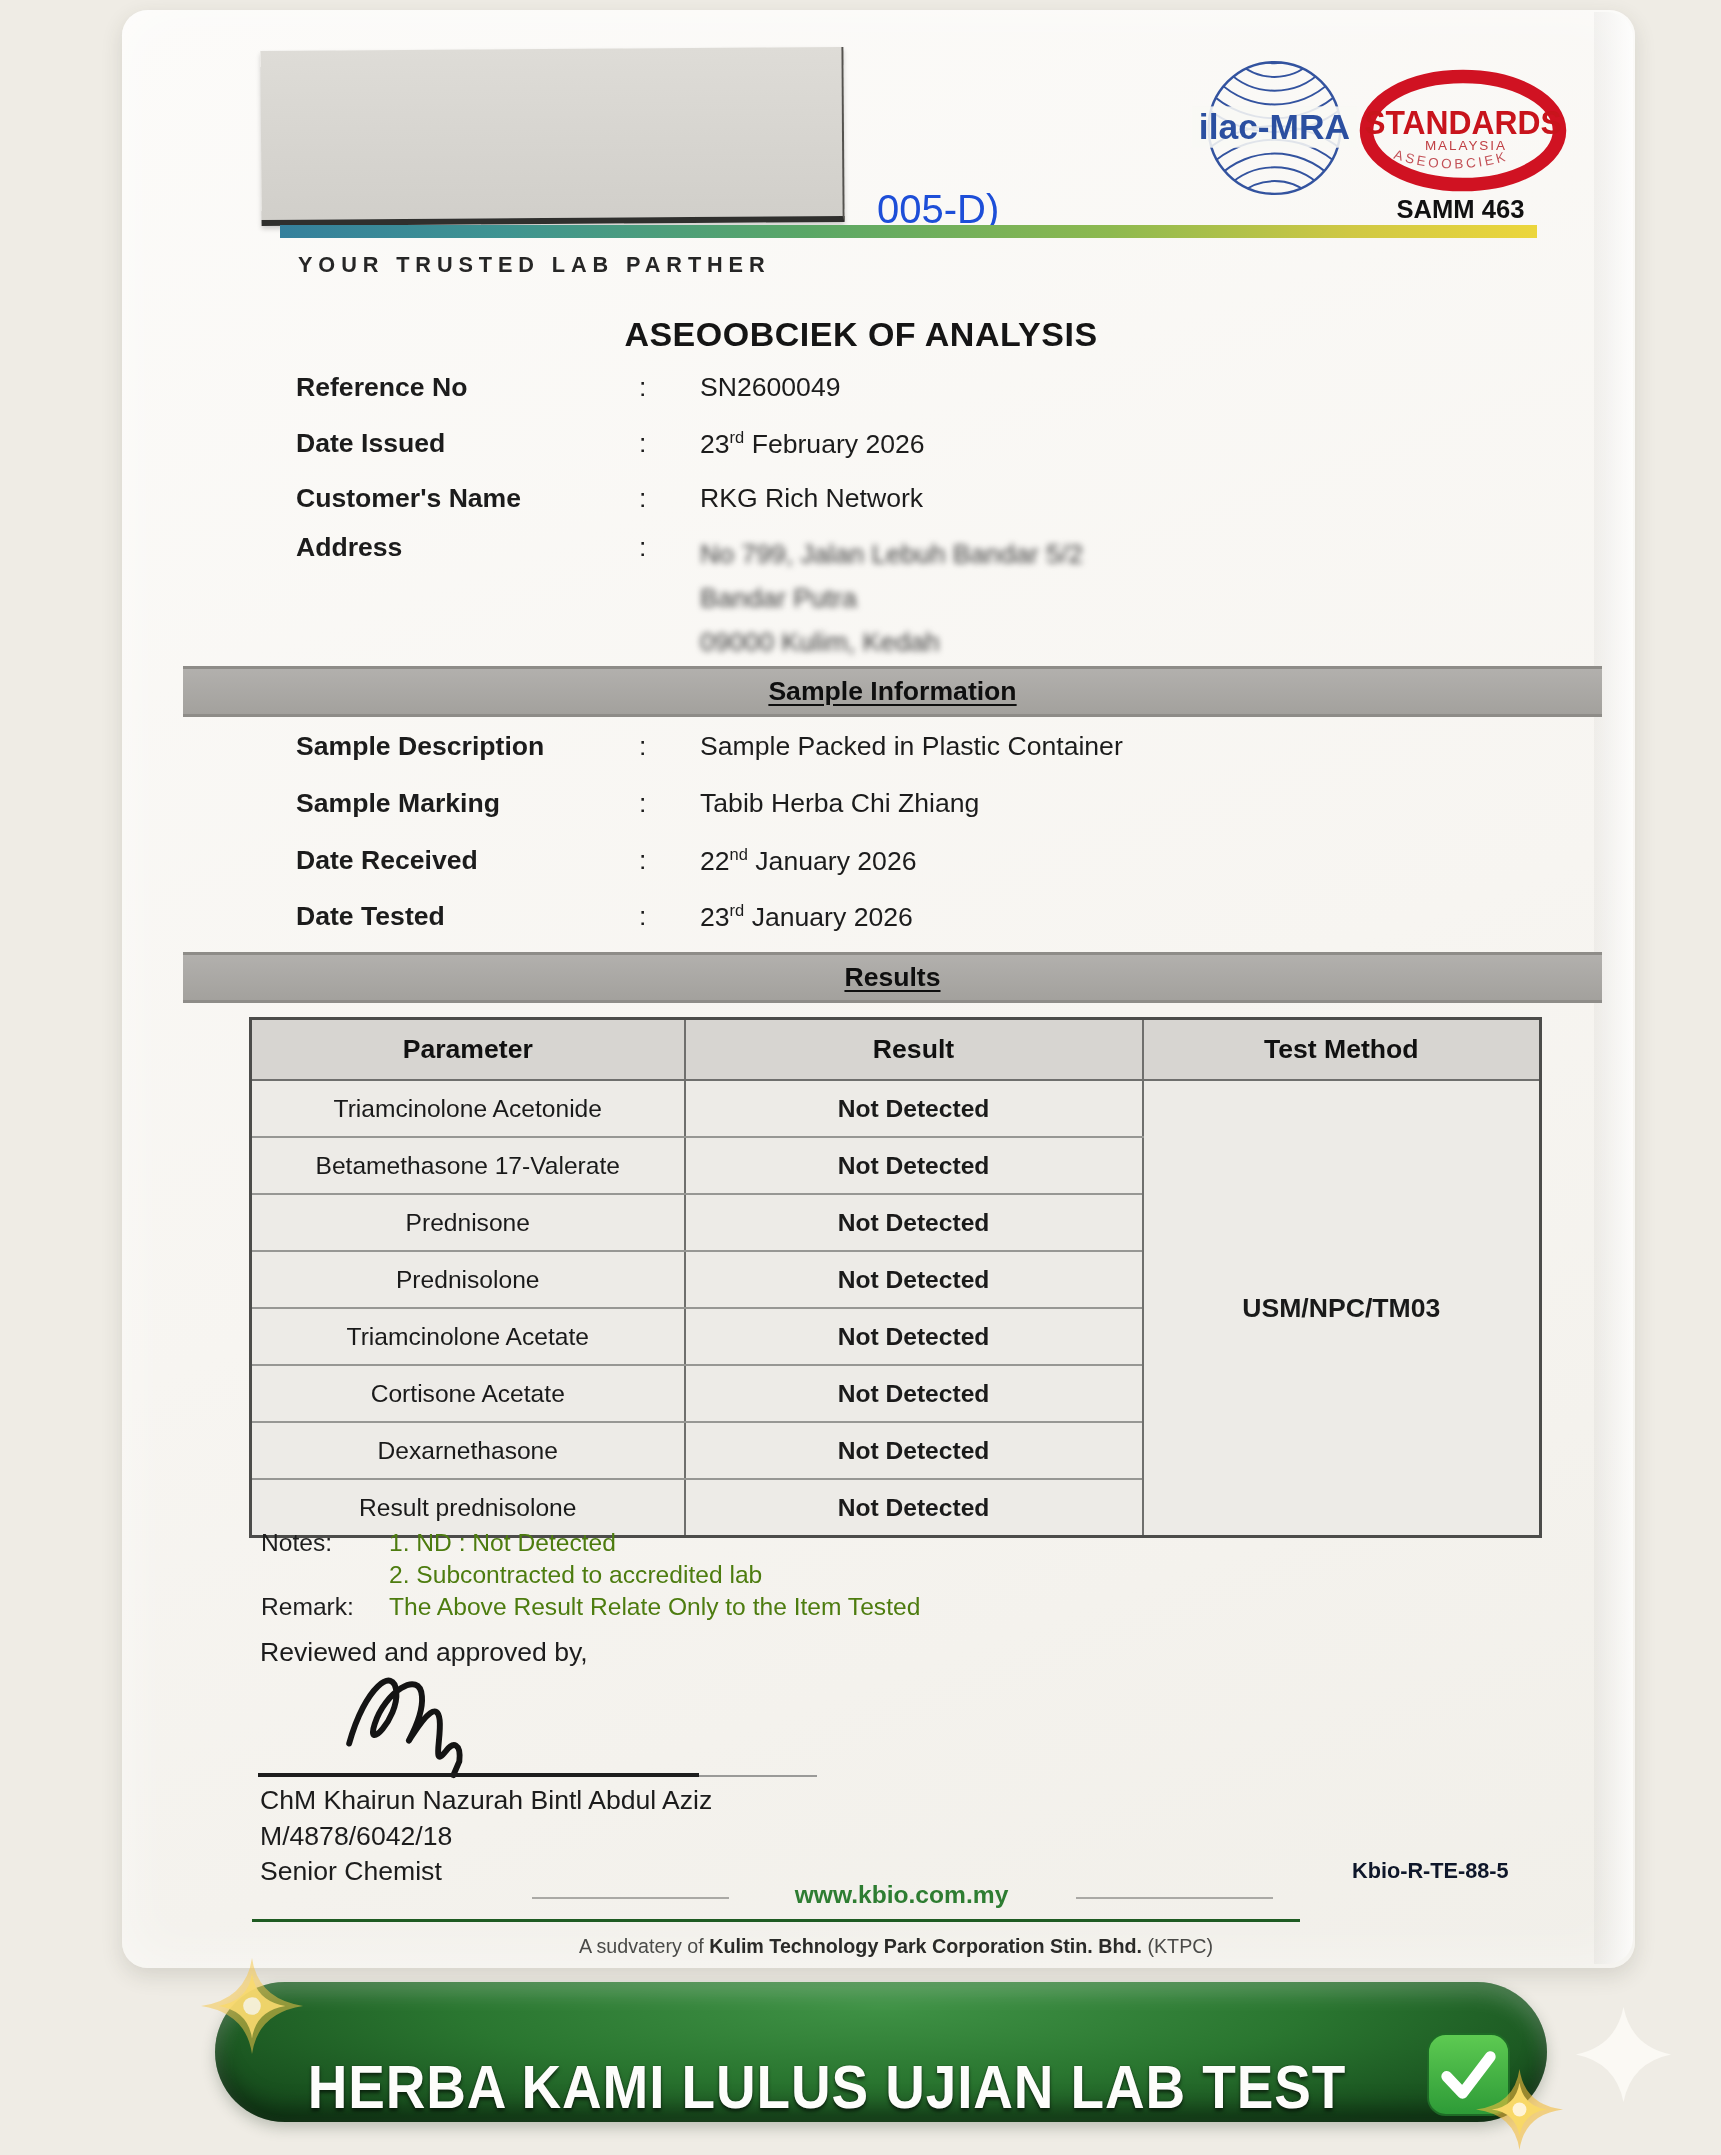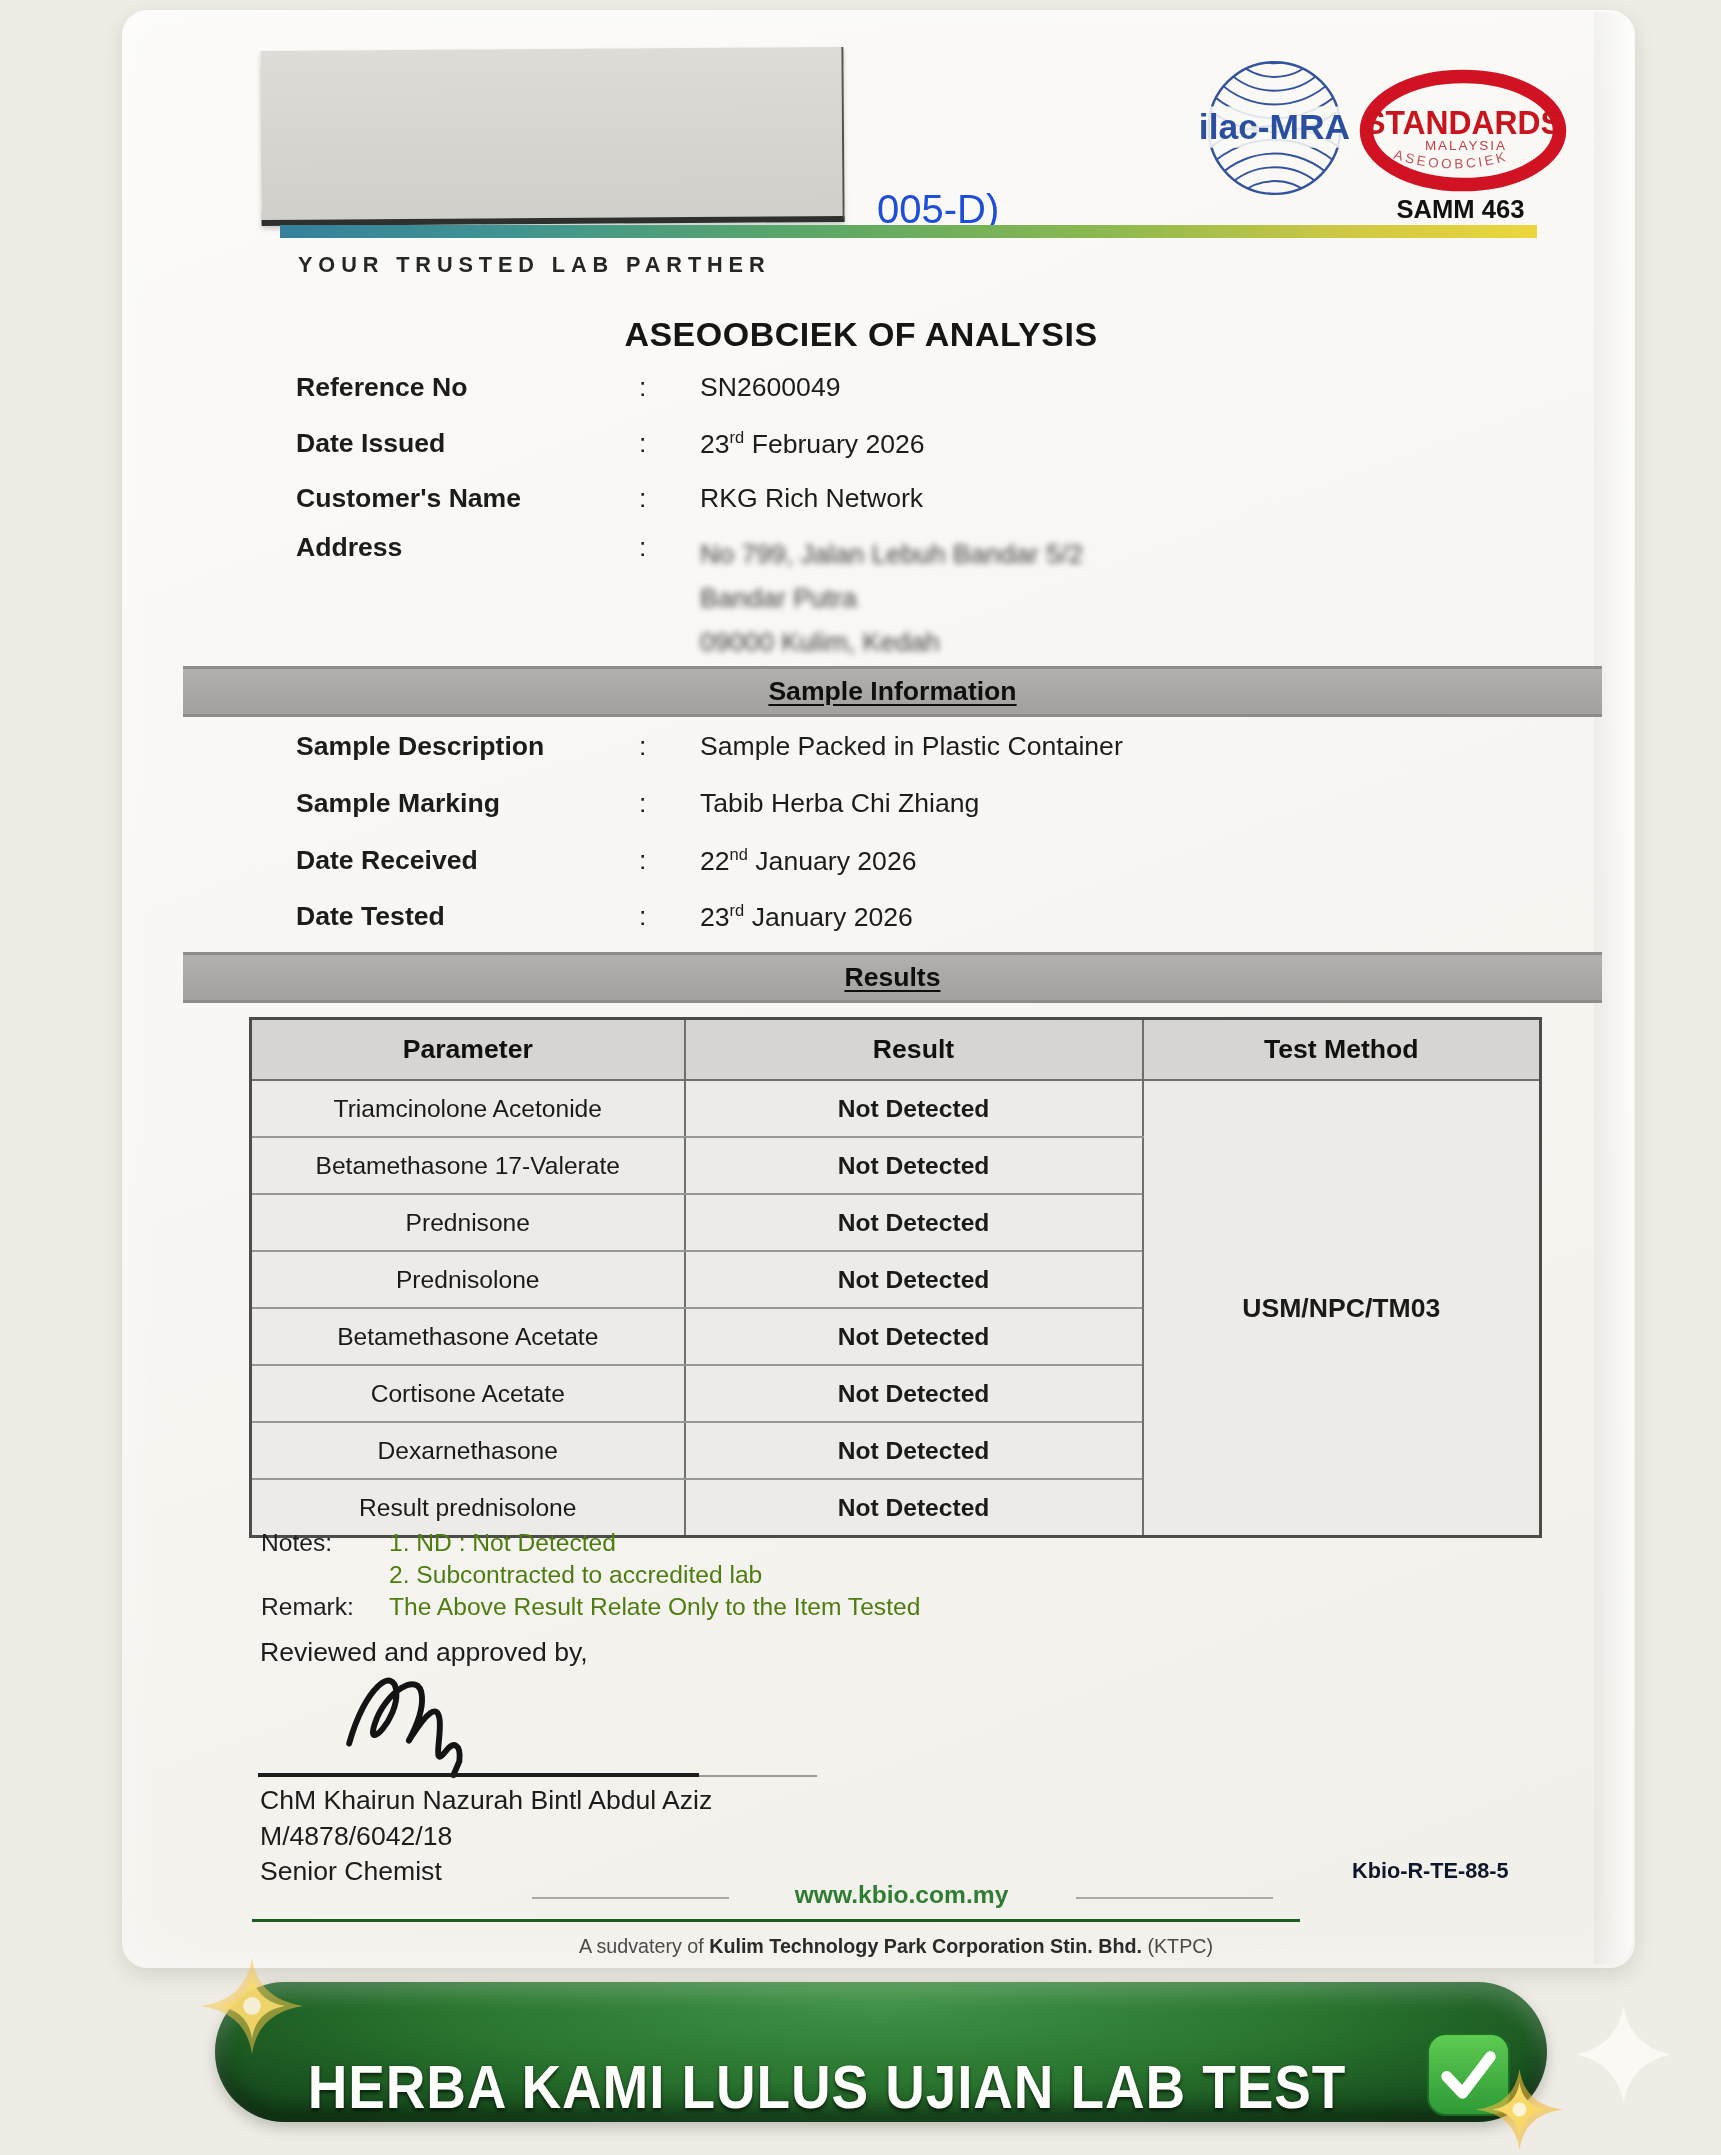--- a/index.html
+++ b/index.html
@@ -203,21 +203,21 @@
         </tr>
     <tr>
           <td>Prednisone</td>
           <td class="res">Not Detected</td>
         </tr>
     <tr>
           <td>Prednisolone</td>
           <td class="res">Not Detected</td>
         </tr>
     <tr>
-          <td>Betamethasone Acetate</td>
+          <td>Triamcinolone Acetate</td>
           <td class="res">Not Detected</td>
         </tr>
     <tr>
           <td>Cortisone Acetate</td>
           <td class="res">Not Detected</td>
         </tr>
     <tr>
           <td>Dexarnethasone</td>
           <td class="res">Not Detected</td>
         </tr>

